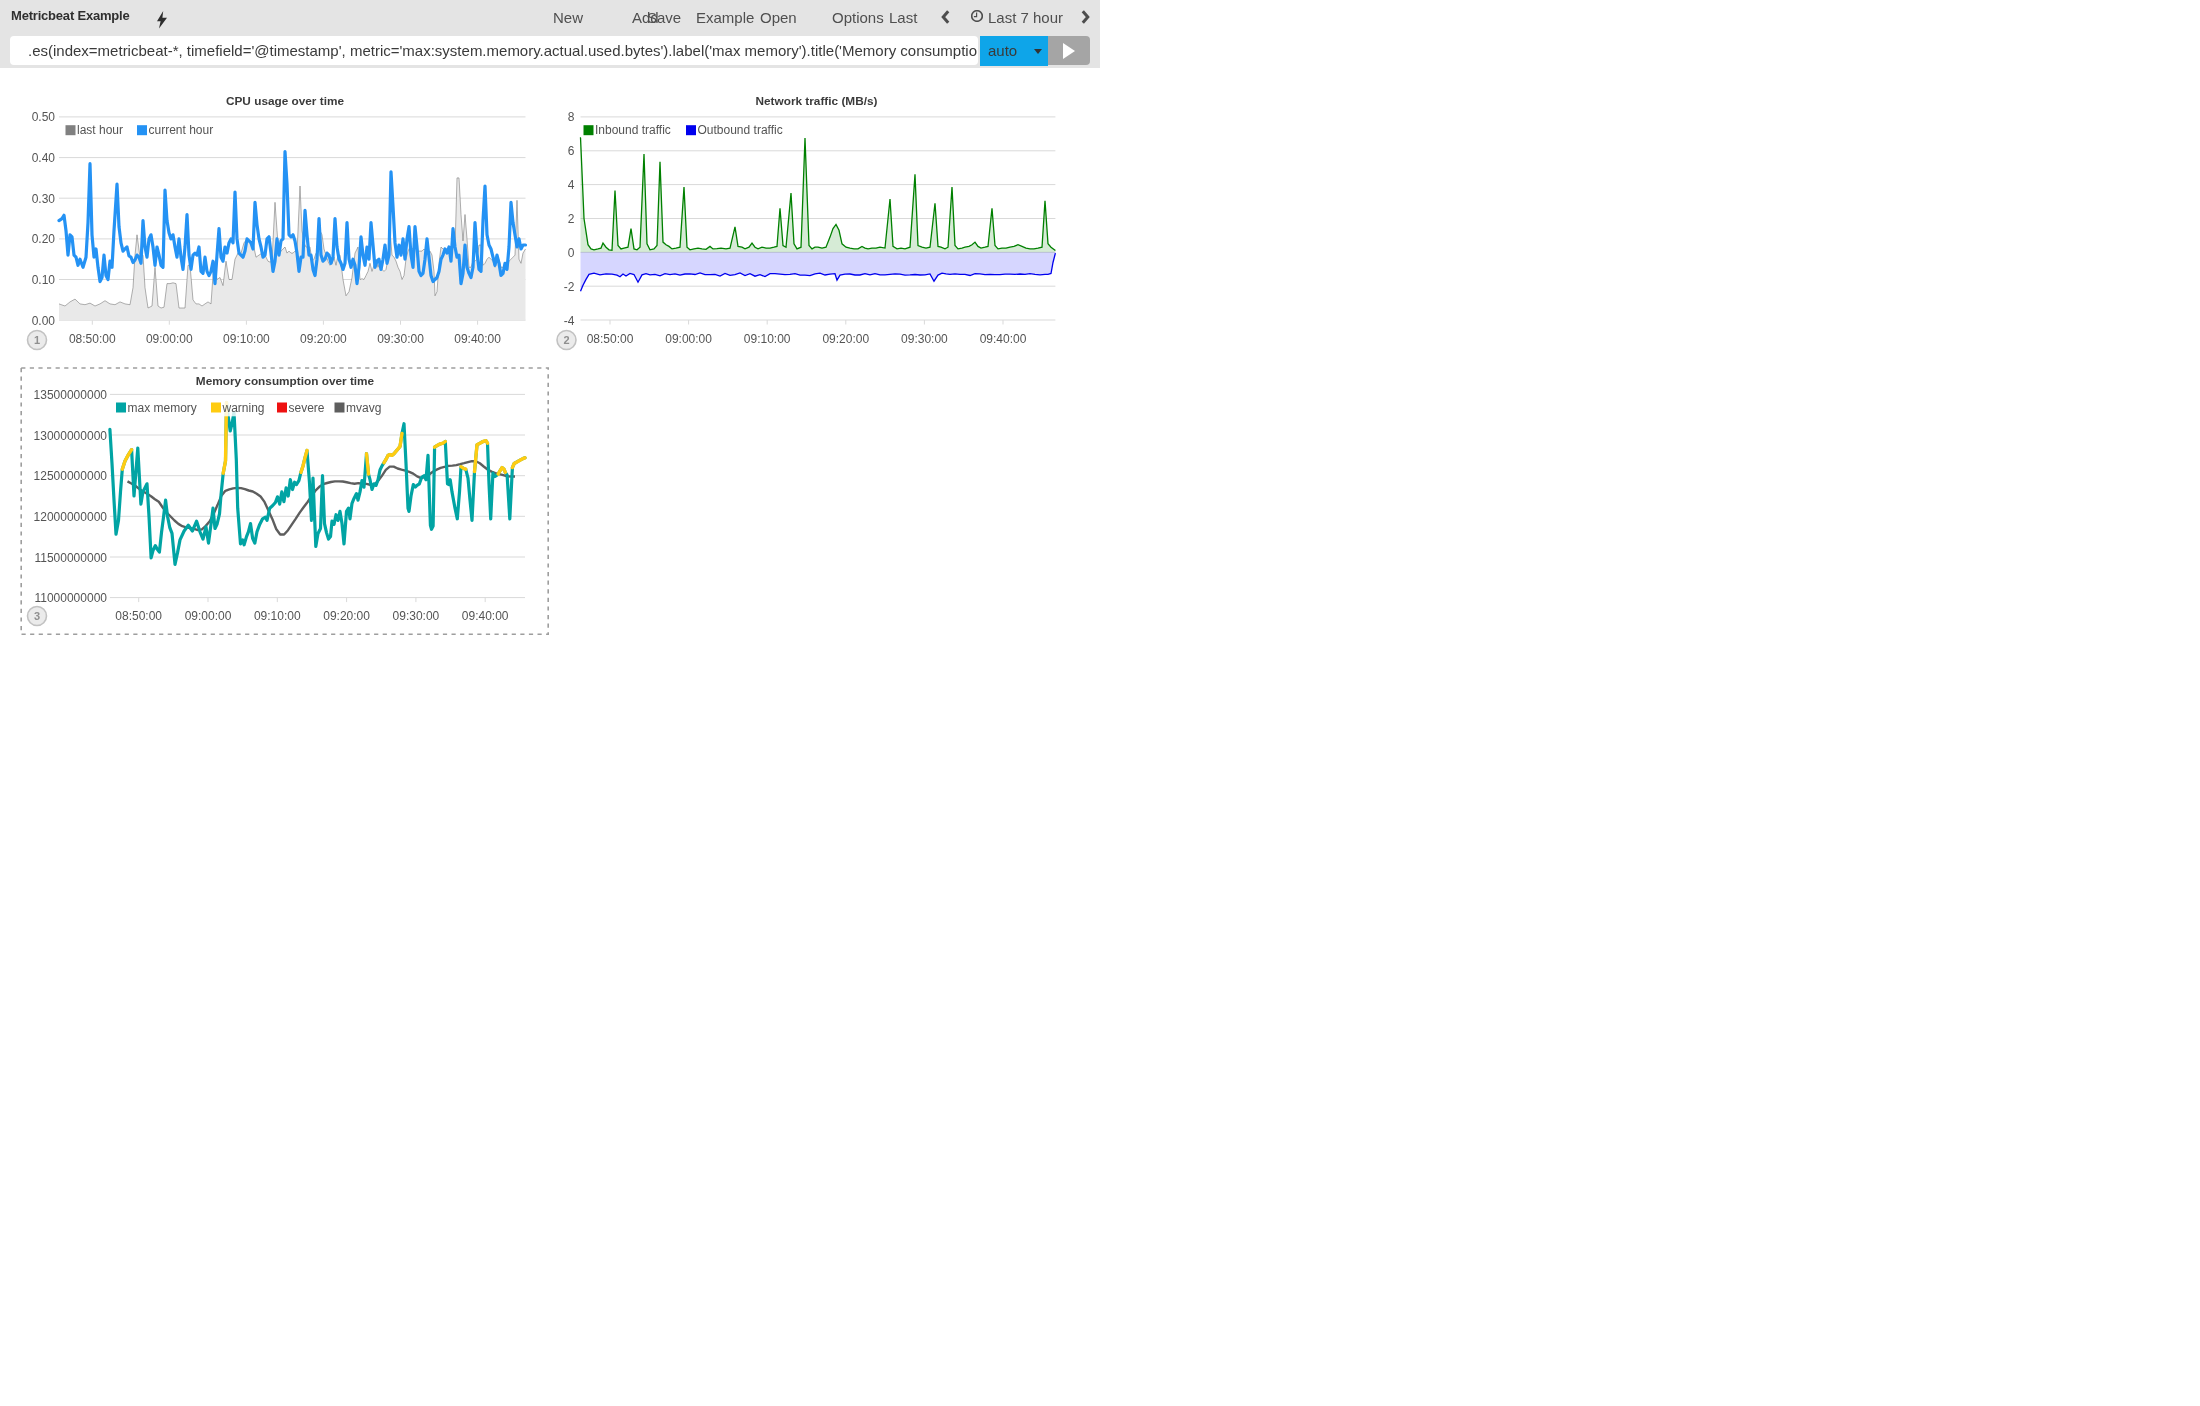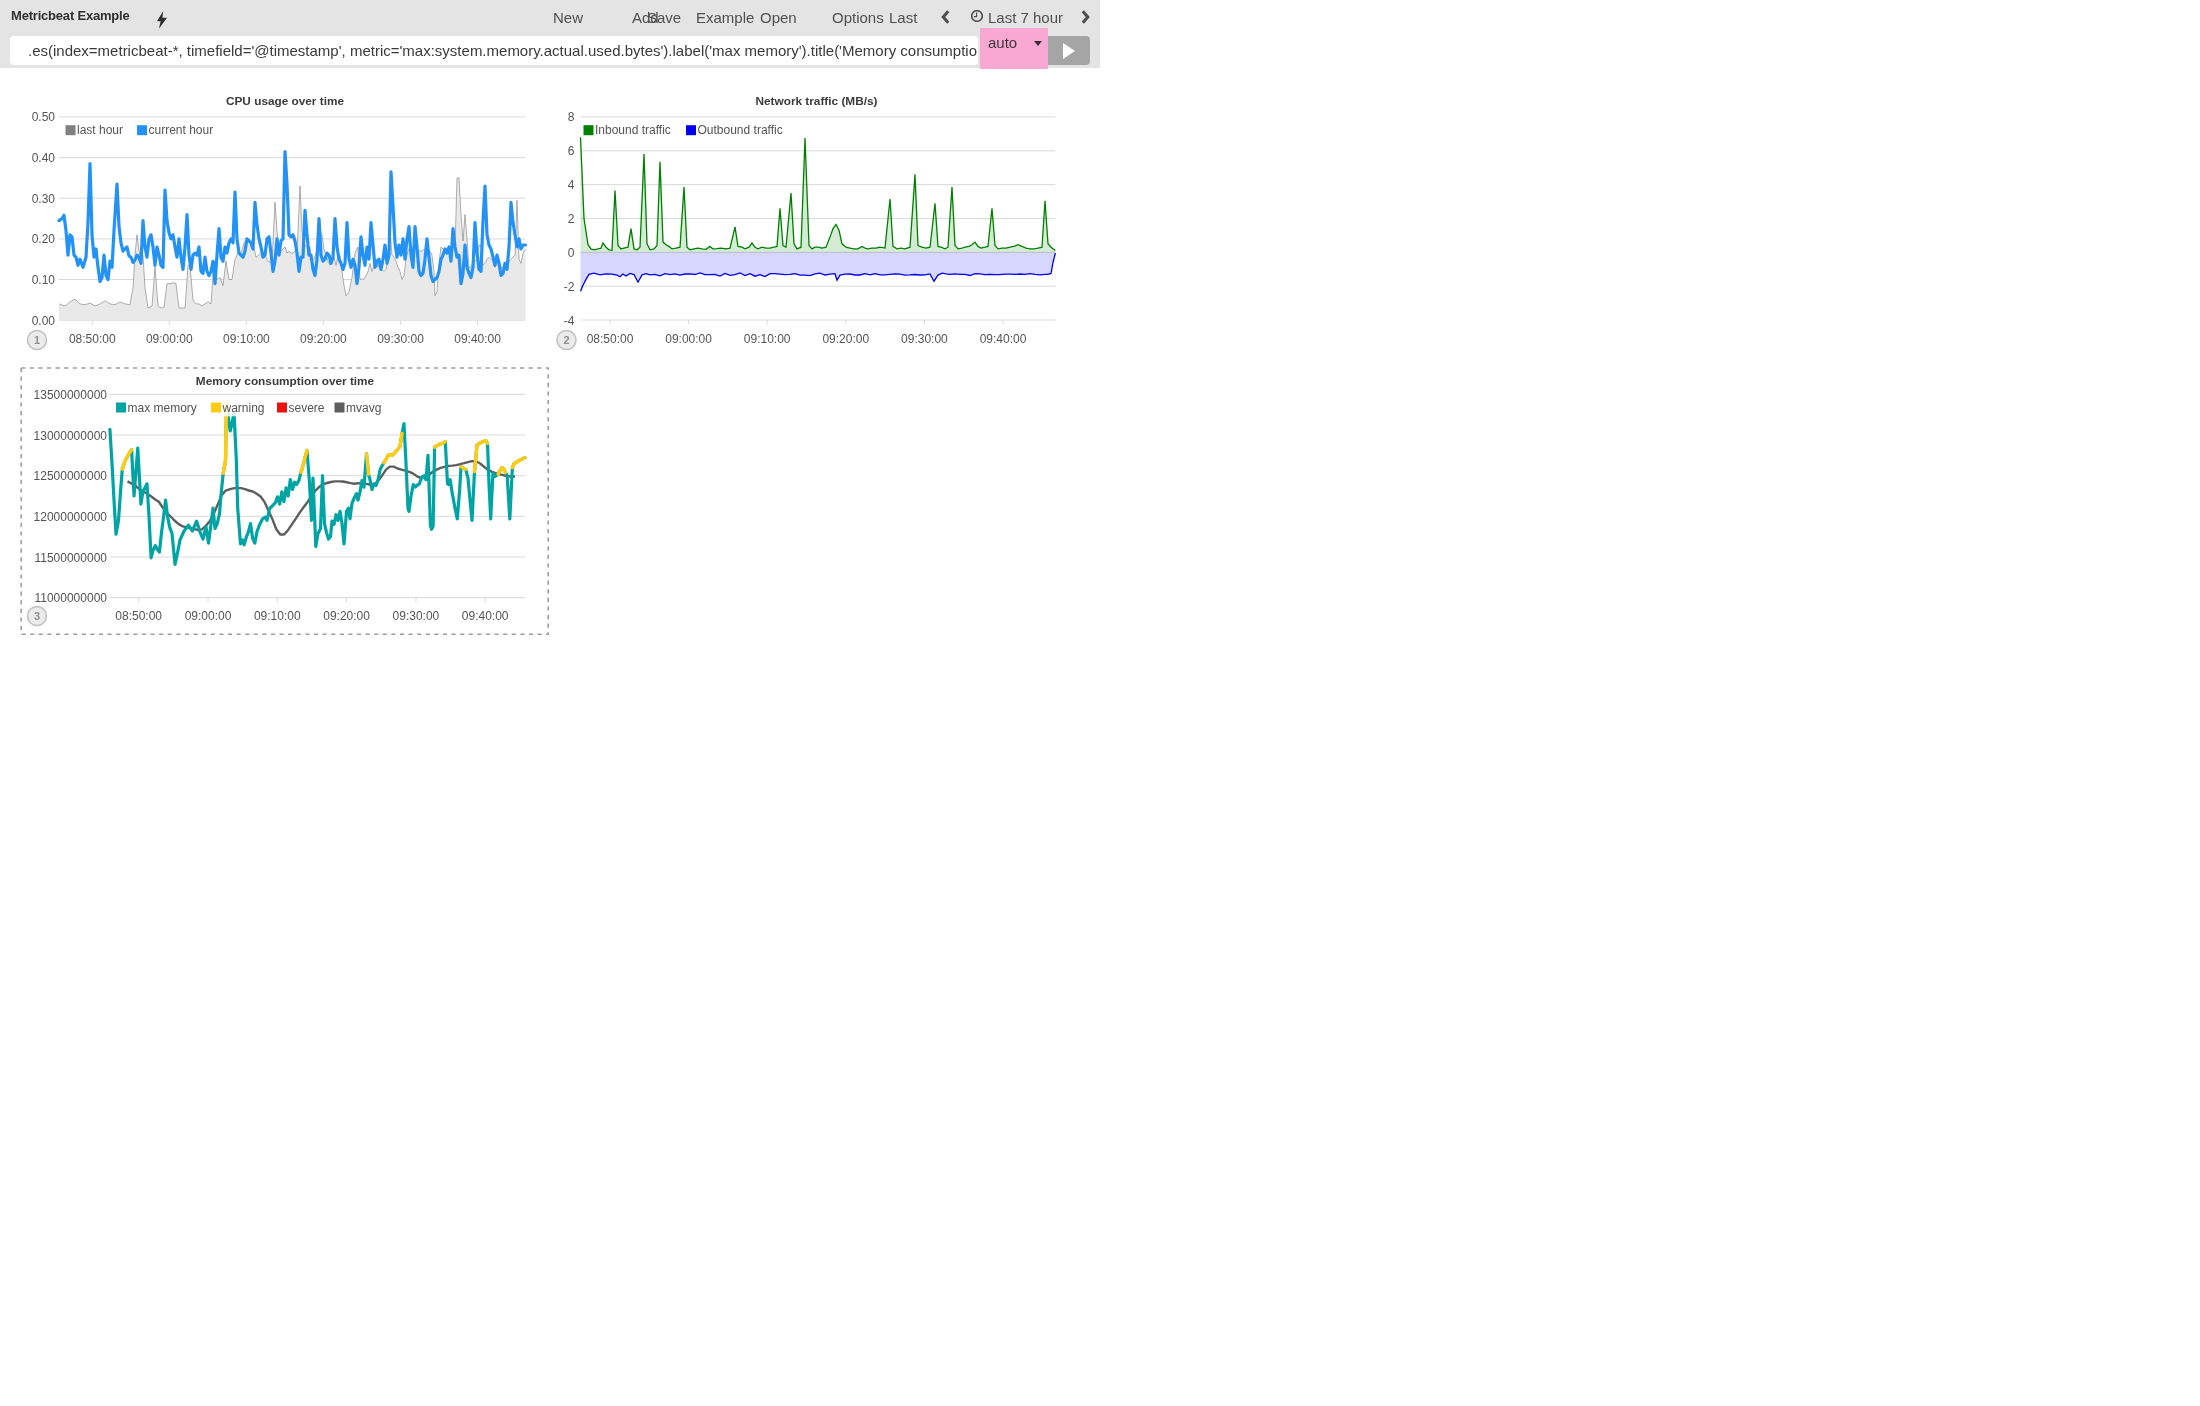--- a/index.html
+++ b/index.html
@@ -2,21 +2,21 @@
 <html><head>
 <meta charset="utf-8">
 <style>
 * { margin:0; padding:0; box-sizing:border-box; }
 html,body { width:1100px; height:703px; background:#ffffff; font-family:"Liberation Sans", sans-serif; overflow:hidden; }
 #bar { position:absolute; left:0; top:0; width:1100px; height:68px; background:#e4e4e4; }
 #title { position:absolute; left:11px; top:8px; font-size:13px; letter-spacing:-0.2px; font-weight:bold; color:#2f2f2f; }
 .nav { position:absolute; top:8.5px; font-size:15px; color:#4f4f4f; }
 #qinput { position:absolute; left:10px; top:36px; width:968px; height:29px; background:#ffffff; border-radius:4px;
   line-height:29px; font-size:15px; color:#3a3a3a; padding-left:18px; white-space:nowrap; overflow:hidden; }
-#auto { position:absolute; left:980px; top:28px; width:68px; height:41px; background:#f9a8d4; line-height:29px; }
+#auto { position:absolute; left:980px; top:36px; width:68px; height:30px; background:#0ea5e9; line-height:29px; }
 #auto span { position:absolute; left:8px; font-size:15px; color:#3a3a3a; }
 #auto .caret { position:absolute; left:54px; top:13px; width:0; height:0; border-left:4px solid transparent;
   border-right:4px solid transparent; border-top:5px solid #333; }
 #play { position:absolute; left:1048px; top:36px; width:42px; height:29px; background:#a5a5a5; border-radius:0 4px 4px 0; }
 #play .tri { position:absolute; left:15px; top:6.5px; width:0; height:0; border-top:8px solid transparent;
   border-bottom:8px solid transparent; border-left:12px solid #ffffff; }
 #ov { position:absolute; left:0; top:0; }
 </style>
 </head>
 <body>

